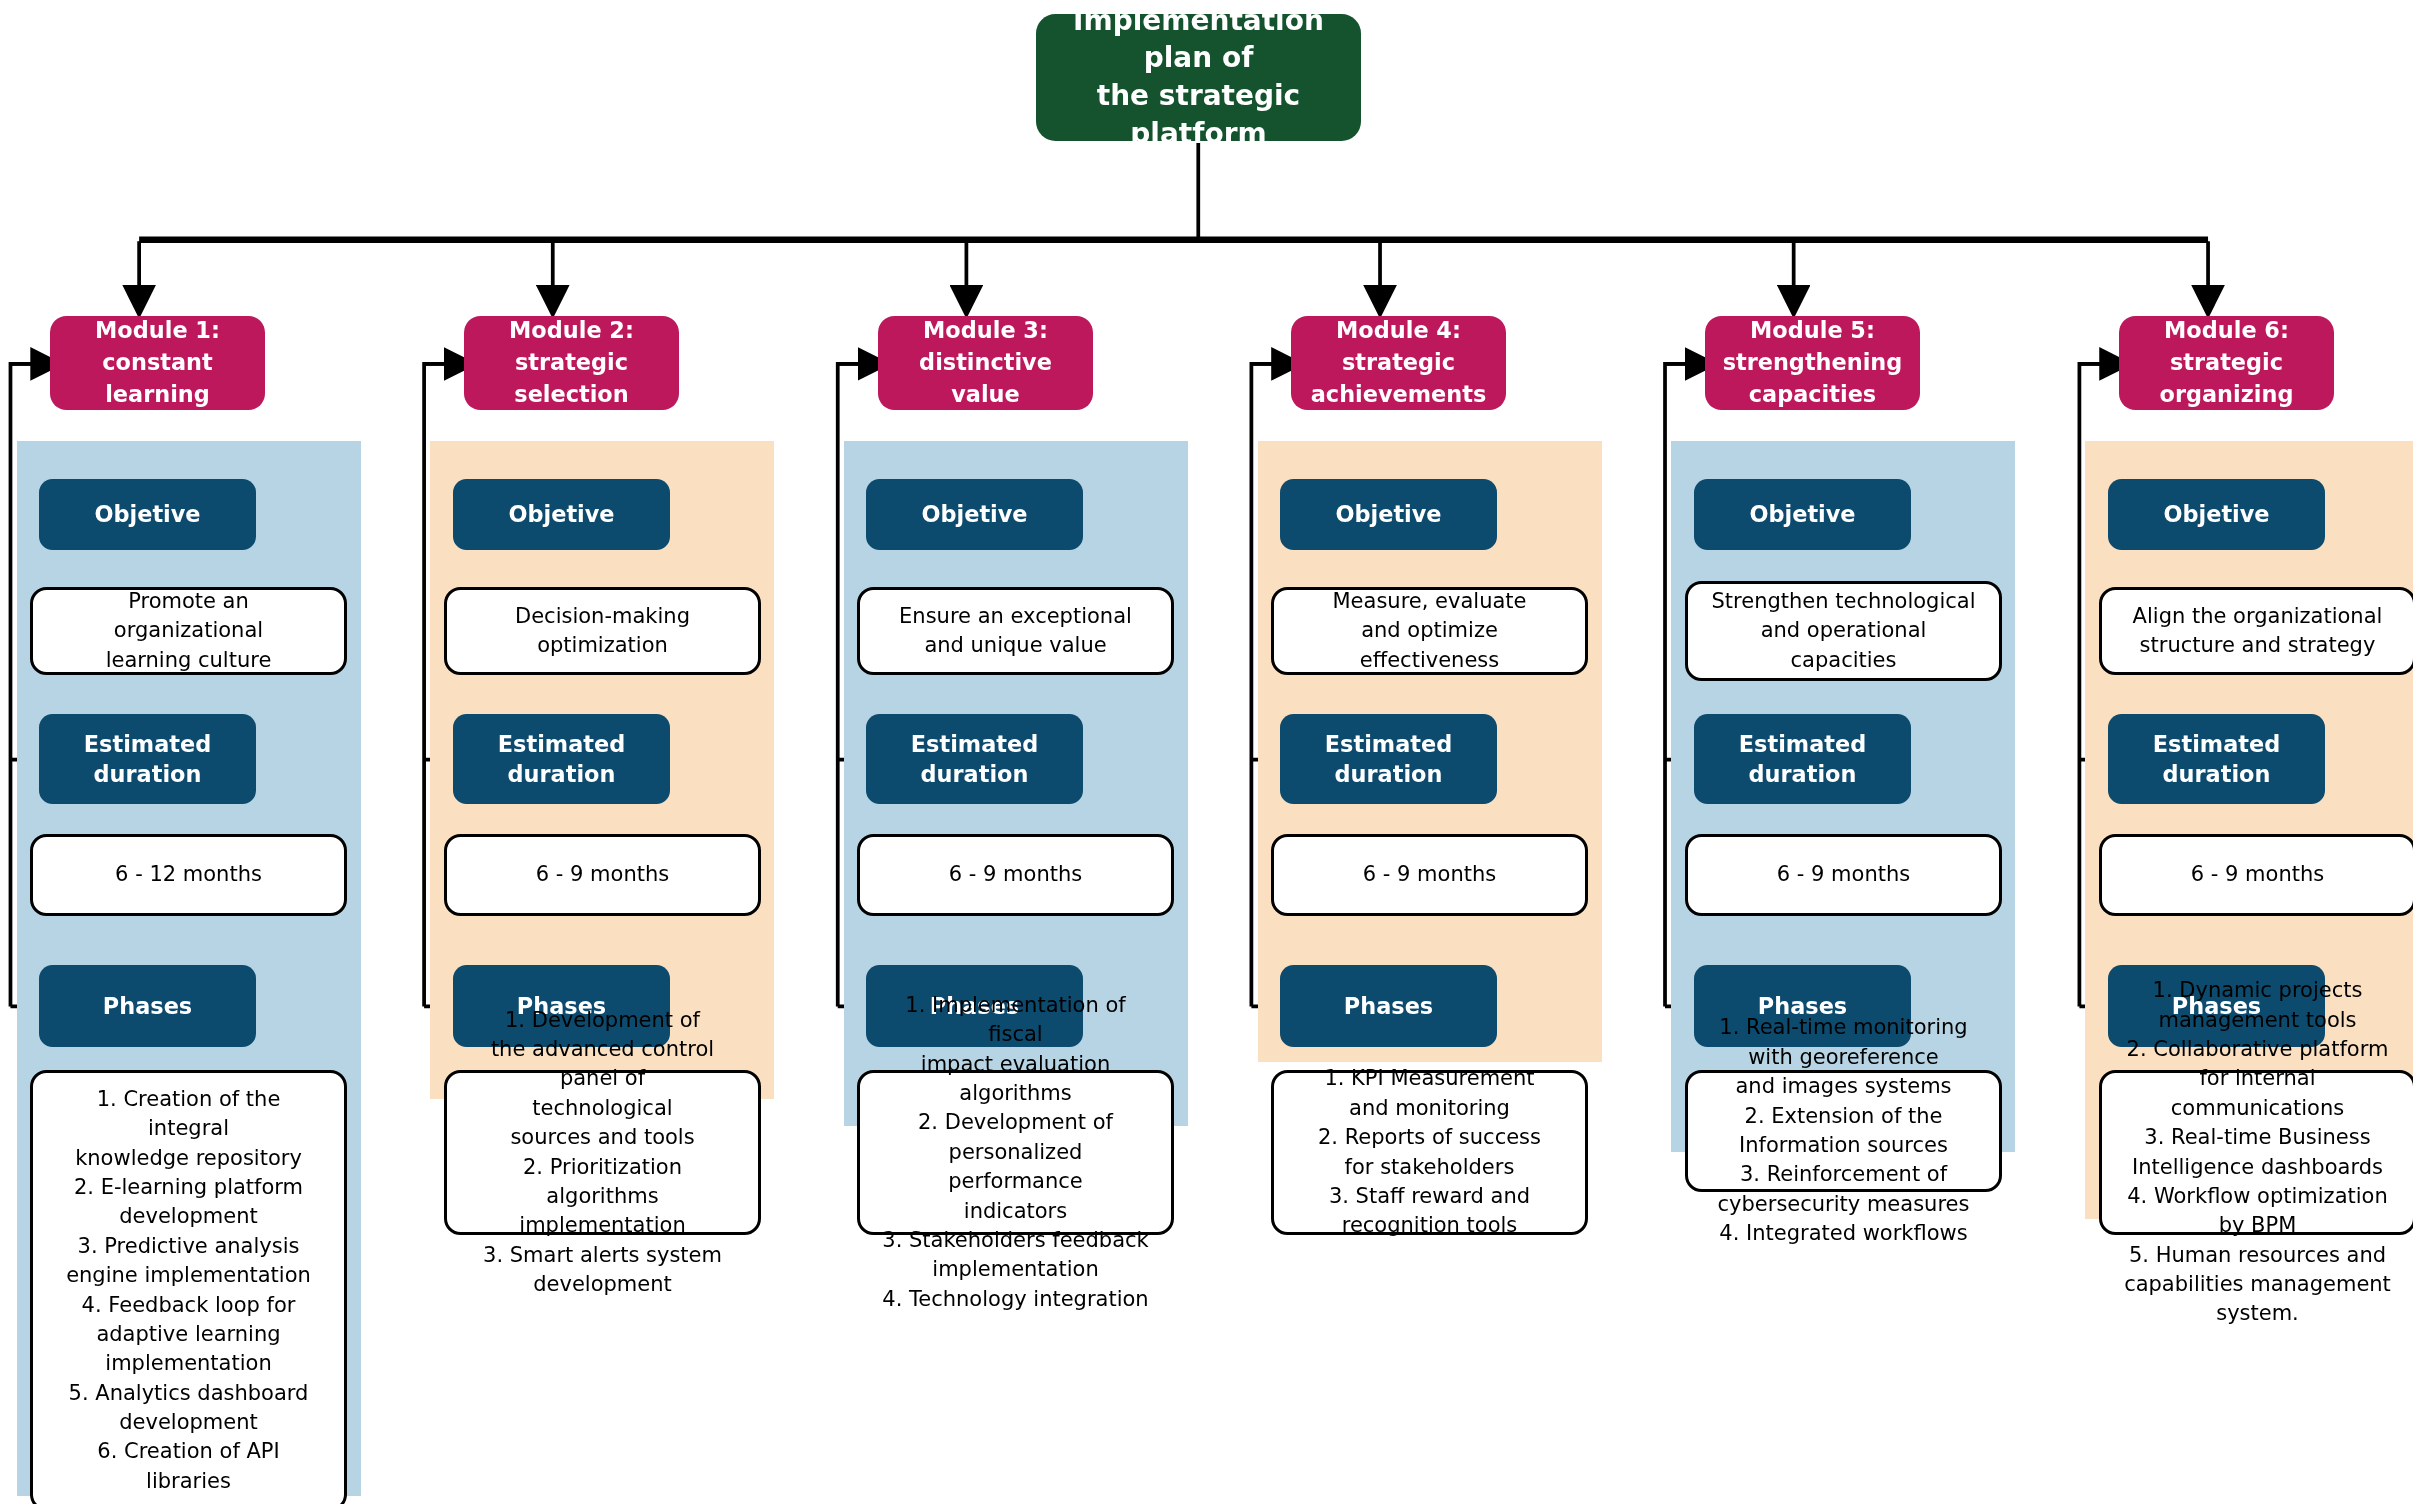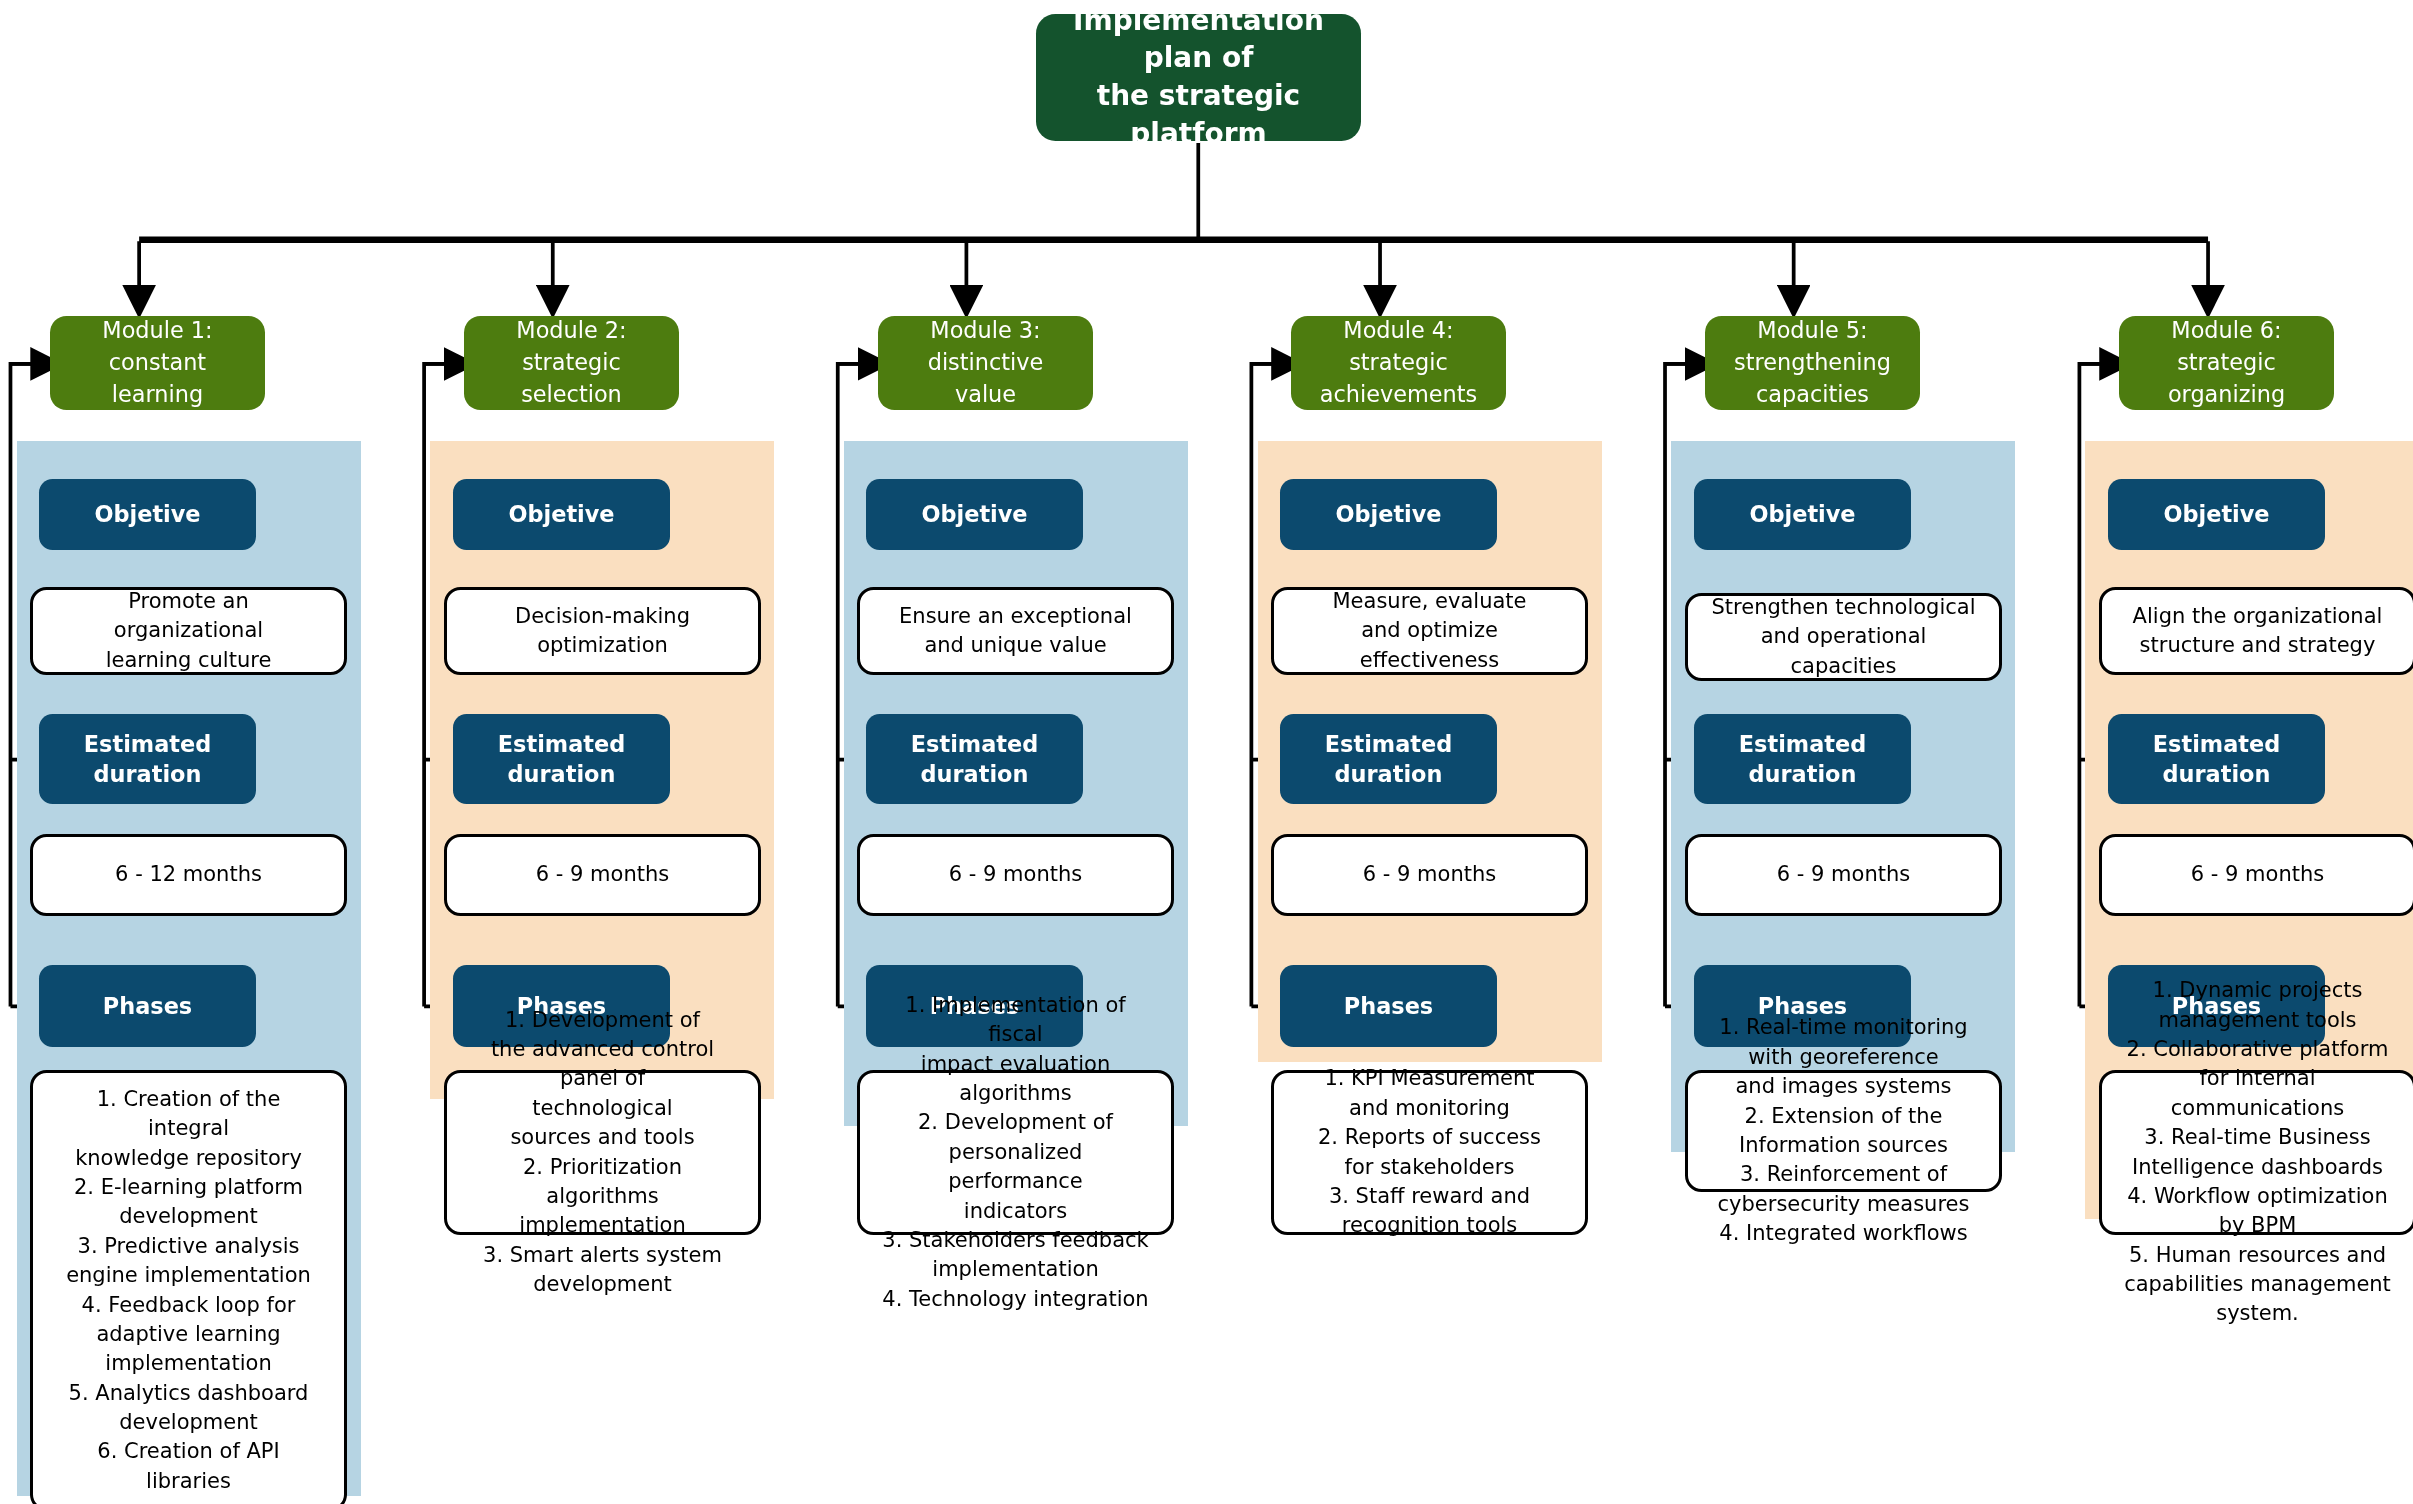--- a/index.html
+++ b/index.html
@@ -15,22 +15,22 @@
     position:absolute;left:1036px;top:13.5px;width:325px;height:127px;
     background:#14532d;border-radius:19.5px;
     display:flex;align-items:center;justify-content:center;
     color:#ffffff;font-weight:bold;font-size:28px;line-height:1.34;text-align:center;
     padding:0 10.5px;box-sizing:border-box;
   }
 
   
   .column{position:absolute;top:0;}
   .mod-head{
-    position:absolute;background:#4d7c0f;border-radius:16.5px;
-    color:#ffffff;font-weight:normal;font-size:22.4px;line-height:1.42;text-align:center;
+    position:absolute;background:#be185d;border-radius:16.5px;
+    color:#ffffff;font-weight:bold;font-size:22.4px;line-height:1.42;text-align:center;
     display:flex;align-items:center;justify-content:center;padding:0 7.5px;box-sizing:border-box;
   }
   .panel{
     position:absolute;
   }
   .panel.blue{background:#B6D4E3;}
   .panel.peach{background:#FADFC0;}
 
   .dark-chip{
     position:absolute;background:#0c4a6e;border-radius:13.5px;
@@ -252,21 +252,21 @@
       <div class="column">
         <div class="panel blue" style="left: 1671px; top: 441px; width: 344px; height: 711px;"></div>
         <div class="mod-head" style="left: 1705px; top: 316px; width: 215px; height: 94px;">
           <span style="white-space: pre-line;">Module 5:
 strengthening
 capacities</span>
         </div>
         <div class="dark-chip" style="left: 1694px; top: 479px; width: 217px; height: 71px;">
           <span style="white-space: pre-line;">Objetive</span>
         </div>
-        <div class="white-card" style="left: 1685px; top: 593px; width: 317px; height: 88px;">
+        <div class="white-card" style="left: 1685px; top: 581px; width: 317px; height: 100px;">
           <span class="lines">Strengthen technological
 and operational capacities</span>
         </div>
         <div class="dark-chip" style="left: 1694px; top: 714px; width: 217px; height: 90px;">
           <span style="white-space: pre-line;">Estimated
 duration</span>
         </div>
         <div class="white-card" style="left: 1685px; top: 834px; width: 317px; height: 82px;">
           <span class="lines">6 - 9 months</span>
         </div>

